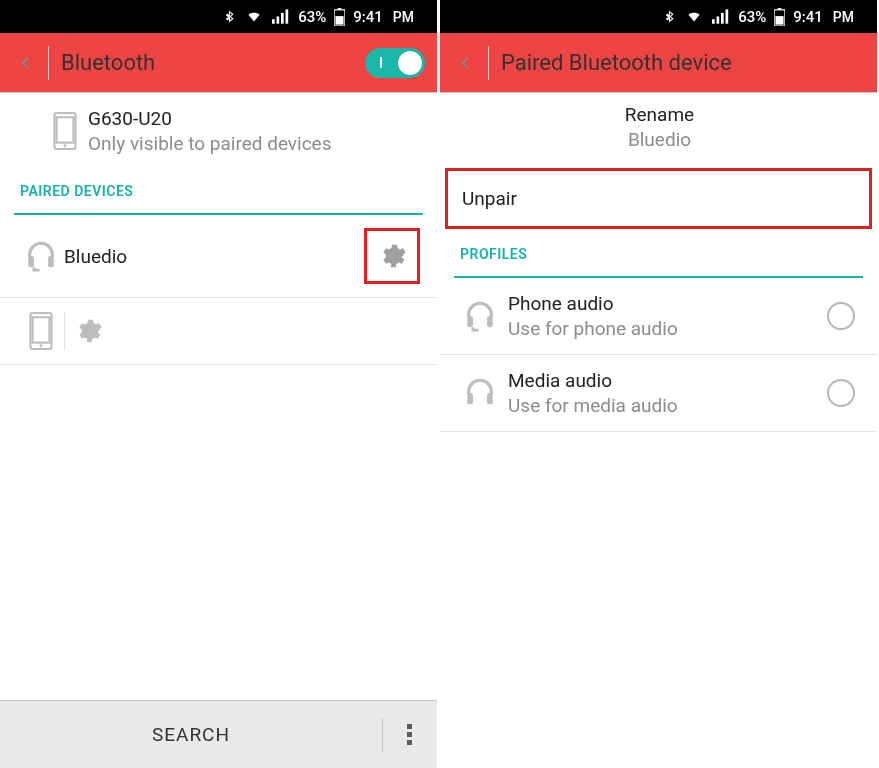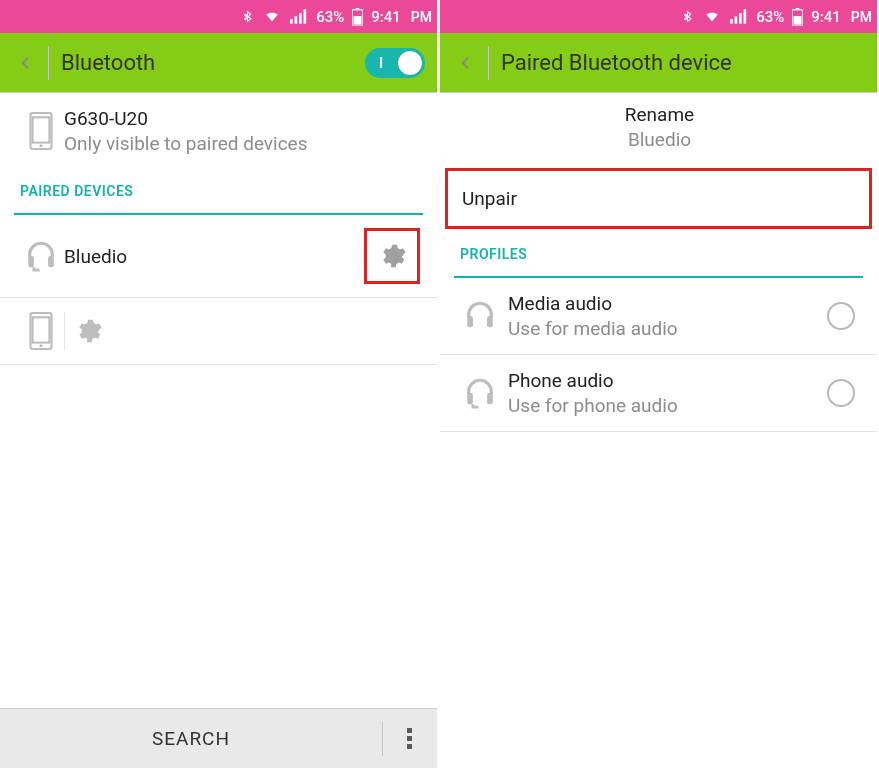--- a/index.html
+++ b/index.html
@@ -1,43 +1,43 @@
 <!DOCTYPE html>
 <html><head>
 <meta charset="utf-8">
 <style>
   * { box-sizing: border-box; margin: 0; padding: 0; }
   html, body { font-family: Roboto, Arial, sans-serif; background:#fff; }
   body { width:879px; height:768px; display:flex; }
   .screen { width:437px; height:768px; background:#fff; display:flex; flex-direction:column; position:relative; }
   .screen + .screen { margin-left:3px; }
-  .statusbar { height:33px; background:#ec4899; color:#fff; display:flex; align-items:center; justify-content:flex-end; padding:0 5px; font-size:14px; font-weight:500; gap:8px;}
+  .statusbar { height:33px; background:#000000; color:#fff; display:flex; align-items:center; justify-content:flex-end; padding:0 23px; font-size:14px; font-weight:500; gap:8px;}
   .statusbar .pct { font-size:15px; }
   .statusbar .time { font-size:15px;text-align:right; }
   .statusbar .pm { font-size:14px; margin-left:2px; }
   .sb-icon svg { display:block; }
-  .topbar { height:60px; background:#84cc16; border-bottom:1px solid #c9c9c9; display:flex; align-items:center; padding:0 12px; }
+  .topbar { height:60px; background:#ef4444; border-bottom:1px solid #c9c9c9; display:flex; align-items:center; padding:0 12px; }
   .back { width:28px; display:flex; align-items:center; justify-content:center; color:#777; }
   .vdiv { width:1px; height:34px; background:#c6c6c6; margin:0 12px 0 8px; }
   .title { font-size:22px; color:#333; flex:1; }
   .toggle { width:60px; height:30px; border-radius:16px; background:#19b6ac; position:relative; display:flex; align-items:center; }
   .toggle .mark { position:absolute; left:14px; color:#fff; font-size:14px; font-weight:700;}
   .toggle .knob { width:24px; height:24px; border-radius:50%; background:#fff; position:absolute; right:3px; top:3px; box-shadow:0 0 1px rgba(0,0,0,.4);}
   .content { flex:1; overflow:hidden; background:#fff; }
   .row { display:flex; align-items:center; padding:14px 18px; border-bottom:1px solid #e3e3e3; }
-  .row-nodiv { border-bottom:none; }
+  .row-nodiv { border-bottom:none;margin-left:24px; }
   .ic { width:46px; display:flex; align-items:center; justify-content:center; color:#b7b7b7; }
   .txt { flex:1; }
   .t1 { font-size:19px; color:#222; }
   .t2 { font-size:19px; color:#8c8c8c; margin-top:2px; }
   .section-label { color:#14b2aa; font-size:14px; font-weight:600; letter-spacing:.5px; padding:14px 20px 14px; }
   .section-rule { height:2px; background:#14b2aa; margin:0 14px 0 14px; }
   .gear { width:46px; display:flex; align-items:center; justify-content:center; color:#a8a8a8; border-left:1px solid #e3e3e3; align-self:stretch; }
   .highlight-red { outline:3px solid #e02121; outline-offset:-2px; }
-  .bottombar { height:60px; background:#e9e9e9; border-top:1px solid #c9c9c9; display:flex; align-items:center; }
+  .bottombar { height:68px; background:#e9e9e9; border-top:1px solid #c9c9c9; display:flex; align-items:center; }
   .search-btn { flex:1; text-align:center; font-size:19px; letter-spacing:1px; color:#333; }
   .ov-div { width:1px; height:34px; background:#c6c6c6; }
   .overflow { width:54px; display:flex; align-items:center; justify-content:center; color:#5b5b5b;}
   .radio { width:28px; height:28px; border-radius:50%; border:2px solid #b7b7b7; }
   .rrow { display:flex; align-items:center; padding:10px 20px 12px 22px; }
   .rrow .txt { flex:1;text-align:center; }
   .ritem { display:flex; align-items:center; padding:14px 22px 14px 12px; border-bottom:1px solid #e3e3e3; }
   .ritem .ic { width:56px; }
   .unpair-box { margin:6px 6px 0 6px; padding:18px 16px; }
   svg { fill:currentColor; }
@@ -214,38 +214,38 @@
 
     <div class="section-label" style="padding-top:18px;">PROFILES</div>
     <div class="section-rule"></div>
 
     <div class="ritem">
       <div class="ic">
         <svg width="34" height="34" viewBox="0 0 24 24">
             <path d="M4 13v-2a8 8 0 0116 0v2" fill="none" stroke="#bdbdbd" stroke-width="2.2"></path>
             <rect x="3" y="12" width="4" height="8" rx="1.5" fill="#bdbdbd"></rect>
             <rect x="17" y="12" width="4" height="8" rx="1.5" fill="#bdbdbd"></rect>
-          </svg>
-      </div>
-      <div class="txt">
-        <div class="t1">Media audio</div>
-        <div class="t2">Use for media audio</div>
+            <path d="M7 20v2h4" fill="none" stroke="#bdbdbd" stroke-width="2"></path>
+          </svg>
+      </div>
+      <div class="txt">
+        <div class="t1">Phone audio</div>
+        <div class="t2">Use for phone audio</div>
       </div>
       <div class="radio"></div>
     </div>
 
     <div class="ritem">
       <div class="ic">
         <svg width="34" height="34" viewBox="0 0 24 24">
             <path d="M4 13v-2a8 8 0 0116 0v2" fill="none" stroke="#bdbdbd" stroke-width="2.2"></path>
             <rect x="3" y="12" width="4" height="8" rx="1.5" fill="#bdbdbd"></rect>
             <rect x="17" y="12" width="4" height="8" rx="1.5" fill="#bdbdbd"></rect>
-            <path d="M7 20v2h4" fill="none" stroke="#bdbdbd" stroke-width="2"></path>
-          </svg>
-      </div>
-      <div class="txt">
-        <div class="t1">Phone audio</div>
-        <div class="t2">Use for phone audio</div>
+          </svg>
+      </div>
+      <div class="txt">
+        <div class="t1">Media audio</div>
+        <div class="t2">Use for media audio</div>
       </div>
       <div class="radio"></div>
     </div>
   </div>
 </div>
 
 </body></html>

